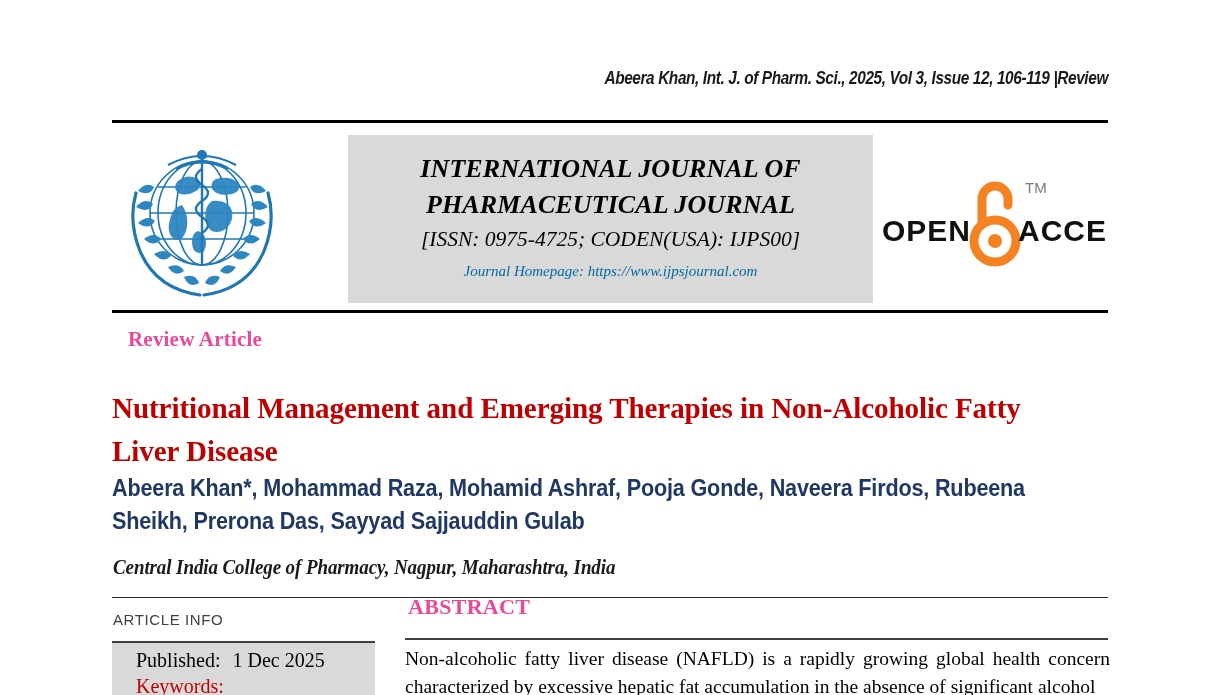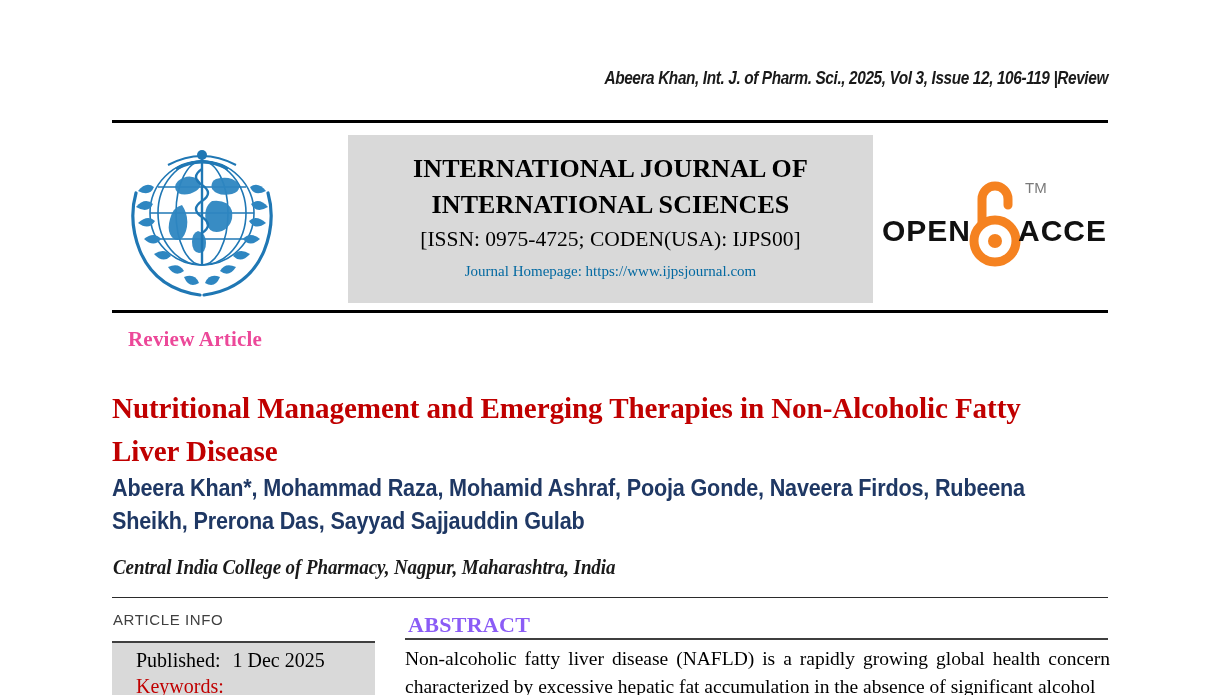--- a/index.html
+++ b/index.html
@@ -82,20 +82,21 @@
     left: 236px;
     top: 4px;
     width: 525px;
     height: 168px;
     background: #d9d9d9;
     display: flex;
     flex-direction: column;
     align-items: center;
     justify-content: center;
     text-align: center;
+    font-style: italic;
   }
   .jb-line1, .jb-line2 {
     font-family: "Liberation Serif", serif;
     font-weight: bold;
     font-size: 26px;
     line-height: 36px;
     letter-spacing: 0.1px;
     color: #000;
   }
   .jb-line3 {
@@ -213,26 +214,26 @@
     font-family: "Liberation Serif", serif;
     font-size: 20px;
     line-height: 26px;
     color: #c00000;
   }
 
   
   .abstract-heading {
     position: absolute;
     left: 408px;
-    top: 612px;
+    top: 594px;
     font-family: "Liberation Serif", serif;
     font-weight: bold;
     font-size: 22px;
     letter-spacing: 0.3px;
-    color: #8b5cf6;
+    color: #ec4899;
     text-align: center;
   }
   .abstract-rule {
     position: absolute;
     left: 405px;
     top: 638px;
     width: 703px;
     height: 2px;
     background: #3f3f3f;
   }
@@ -303,21 +304,21 @@
         <path d="M140 104 q-10 -8 -17 0 q7 9 17 0z"></path>
         <path d="M130 119 q-11 -7 -17 2 q8 8 17 -2z"></path>
         <path d="M116 132 q-11 -5 -16 4 q9 7 16 -4z"></path>
         <path d="M100 142 q-11 -4 -15 6 q10 6 15 -6z"></path>
       </g>
     </svg>
   </div>
 
   <div class="journal-box">
     <div class="jb-line1">INTERNATIONAL JOURNAL OF</div>
-    <div class="jb-line2">INTERNATIONAL SCIENCES</div>
+    <div class="jb-line2">PHARMACEUTICAL JOURNAL</div>
     <div class="jb-line3">[ISSN: 0975-4725; CODEN(USA): IJPS00]</div>
     <div class="jb-line4">Journal Homepage: https://www.ijpsjournal.com</div>
   </div>
 
   <div class="logo-oa">
     <svg viewBox="0 0 226 110" xmlns="http://www.w3.org/2000/svg">
       <text x="0" y="80" font-family="Liberation Sans, sans-serif" font-size="30" font-weight="bold" fill="#111111" letter-spacing="1">OPEN</text>
       <g stroke="#f58220" stroke-width="9" fill="none">
         <circle cx="113" cy="80" r="21"></circle>
         <path d="M100 62 V38 a13 13 0 0 1 26 0 V44" stroke-linecap="round"></path>

